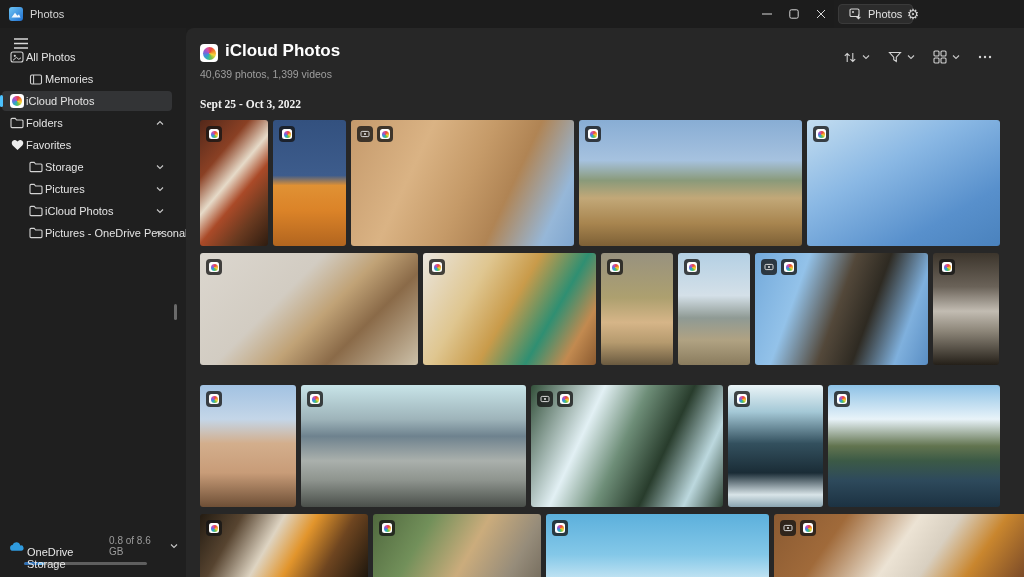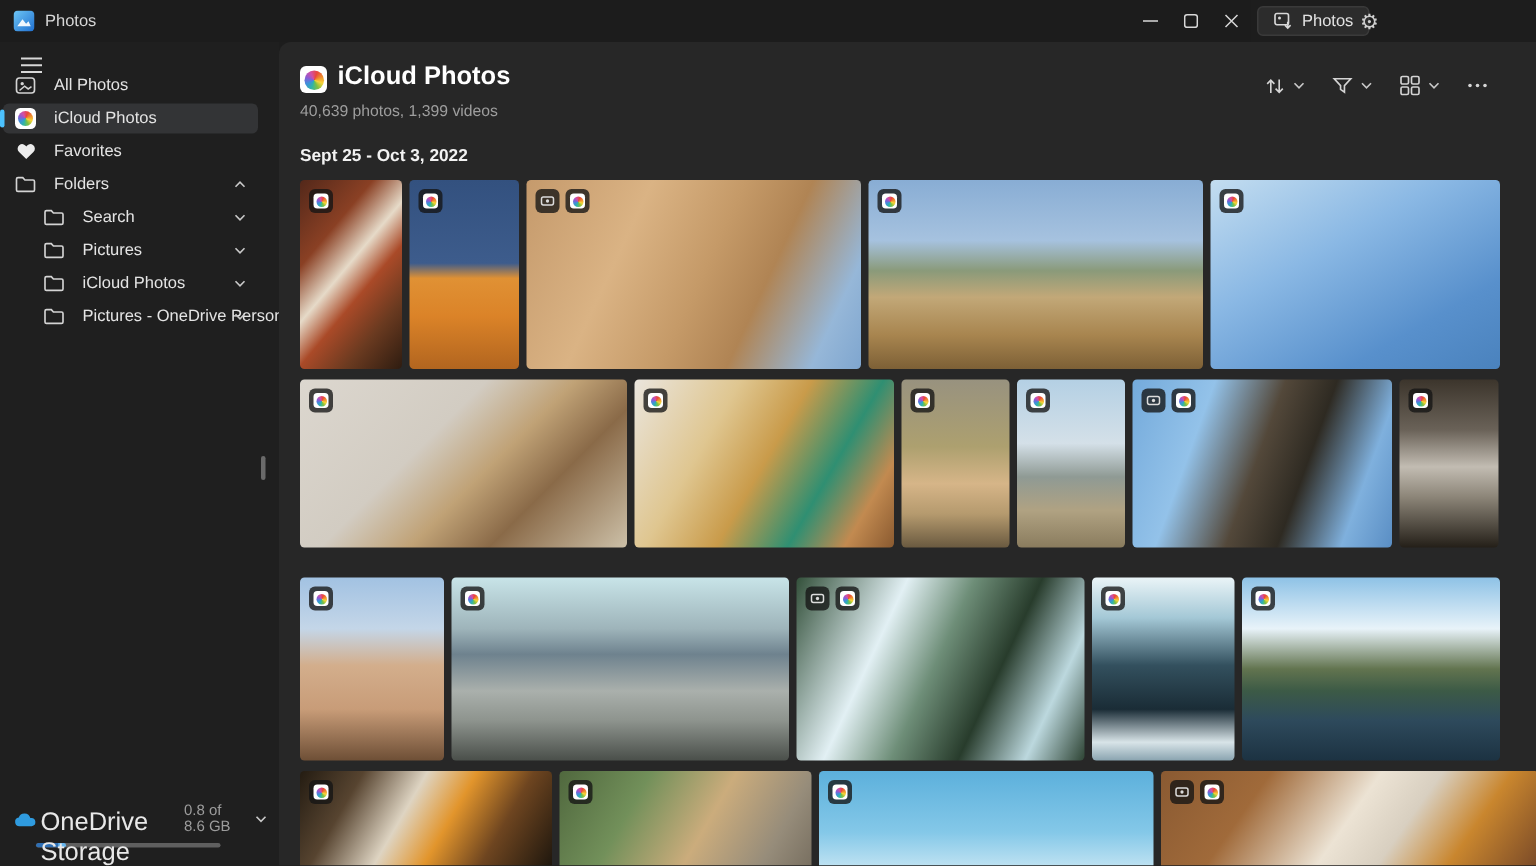--- a/index.html
+++ b/index.html
@@ -37,49 +37,49 @@
 
   
   .sidebar { position:absolute; left:0; top:28px; width:186px; height:549px; background:#1f1f1f; }
   .hamburger { position:absolute; left:6px; top:4px; width:30px; height:22px; display:flex; align-items:center; justify-content:center; border-radius:4px; }
   .nav-list { position:absolute; left:0; top:19px; right:0; }
   .nav-item {
     position:relative; height:20px; margin:0 14px 2px 2px; padding-left:8px;
     border-radius:4px; display:flex; align-items:center; cursor:default;
   }
   .nav-item .nav-icon { width:14px; height:14px; display:flex; align-items:center; justify-content:center; flex:none; }
-  .nav-item .nav-label { margin-left:12px; font-size:11px; color:#e4e4e4; white-space:nowrap; }
+  .nav-item .nav-label { margin-left:2px; font-size:11px; color:#e4e4e4; white-space:nowrap; }
   .nav-item.sub { padding-left:27px; }
   .nav-item.selected { background:#333436; }
   .nav-item.selected .pill {
     position:absolute; left:-2px; top:4px; width:3px; height:12px; border-radius:2px; background:#4cc2ff;
   }
   .nav-item .chev { position:absolute; right:8px; top:7px; }
 
   .storage { position:absolute; left:0; top:510px; right:0; }
   .storage-row { display:flex; align-items:center; padding:0 8px 0 9px; height:16px; }
-  .storage-row .nav-label { margin-left:3px; font-size:17px;margin-top:23px; }
+  .storage-row .nav-label { margin-left:3px; font-size:11px;margin-top:23px; }
   .storage-usage { margin-left:auto; font-size:10px; color:#9c9c9c; }
   .storage-chev { margin-left:6px; display:flex; }
   .storage-bar { margin:8px 39px 0 24px; height:3px; border-radius:2px; background:#5f5f5f; overflow:hidden; }
   .storage-fill { height:100%; width:16%; border-radius:2px; background:linear-gradient(90deg,#2f6fb4 0%,#2f6fb4 72%,#66b4ec 76%,#66b4ec 100%); }
 
   .resize-grip { position:absolute; left:174px; top:304px; width:3px; height:16px; border-radius:2px; background:#6a6a6a; }
 
   
   .content {
     position:absolute; left:186px; top:28px; width:838px; height:549px;
     background:#272727; border-top-left-radius:8px; overflow:hidden;
   }
   .header-icon { position:absolute; left:14px; top:16px; }
   .page-title { position:absolute; left:39px; top:13px; font-size:17px; font-weight:bold; color:#fff; }
   .page-subtitle { position:absolute; left:14px; top:40px; font-size:10.5px; color:#9e9e9e; }
   .toolbar { position:absolute; right:30px; top:20px; display:flex; align-items:center; gap:14px; }
   .tool-btn { display:flex; align-items:center; gap:5px; padding:2px 2px; border-radius:4px; }
-  .date-label { position:absolute; left:14px; top:70px; font-size:11.5px; font-weight:bold; color:#f2f2f2; }
+  .date-label { position:absolute; left:14px; top:70px; font-size:11.5px; font-weight:bold; color:#f2f2f2;font-family:Liberation Serif, serif; }
 
   .photo-grid { position:absolute; left:14px; top:92px; width:826px; }
   .photo-row { display:flex; gap:5px; }
   .tile { position:relative; height:100%; flex:none; border-radius:3px; background:#3a3a3a; }
   .badges { position:absolute; top:6px; left:6px; display:flex; gap:4px; }
   .badge { width:16px; height:16px; border-radius:4px; background:rgba(20,20,20,.78); display:flex; align-items:center; justify-content:center; }
 
   
   .pin-tile { background:#fff; display:inline-flex; align-items:center; justify-content:center; flex:none; }
   .pin-core { border-radius:50%; background:conic-gradient(from 20deg,#e8463c,#f08c2e,#f6d43a,#7cc043,#2fb4a8,#3f8fdc,#8c5bd4,#d44fa4,#e8463c); }
@@ -154,61 +154,70 @@
         <svg width="14" height="14" viewBox="0 0 14 14">
             <rect x="1" y="2" width="12" height="10" rx="2" fill="none" stroke="#d4d4d4" stroke-width="1.1"></rect>
             <circle cx="4.8" cy="5.8" r="1.1" fill="#d4d4d4"></circle>
             <path d="M3 10.3l3.4-2.9 2.4 1.9 2.2-1.5" fill="none" stroke="#d4d4d4" stroke-width="1"></path>
           </svg>
       </span>
       <span class="nav-label">All Photos</span>
     </div>
 
 
+    <div class="nav-item sub">
+      <span class="nav-icon">
+        <svg width="14" height="13" viewBox="0 0 14 13">
+            <rect x="1.5" y="2" width="11" height="9" rx="1.4" fill="none" stroke="#d4d4d4" stroke-width="1.1"></rect>
+            <path d="M4.6 2v9" stroke="#d4d4d4" stroke-width="1"></path>
+          </svg>
+      </span>
+      <span class="nav-label">Memories</span>
+    </div>
 
     <div class="nav-item selected">
       <span class="pill"></span>
       <span class="nav-icon">
         <span class="pin-tile pin-side">
             <span class="pin-core"></span>
           </span>
       </span>
       <span class="nav-label">iCloud Photos</span>
     </div>
 
     <div class="nav-item">
       <span class="nav-icon">
+        <svg width="14" height="12" viewBox="0 0 14 12">
+            <path d="M1 2.4c0-.6.4-1 1-1h3.2l1.4 1.6H12c.6 0 1 .4 1 1v5.6c0 .6-.4 1-1 1H2c-.6 0-1-.4-1-1V2.4z" fill="none" stroke="#d4d4d4" stroke-width="1.1"></path>
+          </svg>
+      </span>
+      <span class="nav-label">Folders</span>
+      <span class="chev">
+        <svg width="8" height="6" viewBox="0 0 8 6">
+            <path d="M1 4.5 4 1.5 7 4.5" fill="none" stroke="#c8c8c8" stroke-width="1.1"></path>
+          </svg>
+      </span>
+    </div>
+
+    <div class="nav-item">
+      <span class="nav-icon">
         <svg width="13" height="12" viewBox="0 0 13 12">
             <path d="M6.5 11 1.7 6.4C.4 5.1.4 3 1.8 1.8a3 3 0 0 1 4.1.2l.6.6.6-.6a3 3 0 0 1 4.1-.2c1.4 1.2 1.4 3.3.1 4.6L6.5 11z" fill="#ececec"></path>
           </svg>
       </span>
       <span class="nav-label">Favorites</span>
     </div>
 
-    <div class="nav-item">
+    <div class="nav-item sub">
       <span class="nav-icon">
         <svg width="14" height="12" viewBox="0 0 14 12">
             <path d="M1 2.4c0-.6.4-1 1-1h3.2l1.4 1.6H12c.6 0 1 .4 1 1v5.6c0 .6-.4 1-1 1H2c-.6 0-1-.4-1-1V2.4z" fill="none" stroke="#d4d4d4" stroke-width="1.1"></path>
           </svg>
       </span>
-      <span class="nav-label">Folders</span>
-      <span class="chev">
-        <svg width="8" height="6" viewBox="0 0 8 6">
-            <path d="M1 4.5 4 1.5 7 4.5" fill="none" stroke="#c8c8c8" stroke-width="1.1"></path>
-          </svg>
-      </span>
-    </div>
-
-    <div class="nav-item sub">
-      <span class="nav-icon">
-        <svg width="14" height="12" viewBox="0 0 14 12">
-            <path d="M1 2.4c0-.6.4-1 1-1h3.2l1.4 1.6H12c.6 0 1 .4 1 1v5.6c0 .6-.4 1-1 1H2c-.6 0-1-.4-1-1V2.4z" fill="none" stroke="#d4d4d4" stroke-width="1.1"></path>
-          </svg>
-      </span>
-      <span class="nav-label">Search</span>
+      <span class="nav-label">Storage</span>
       <span class="chev">
         <svg width="8" height="6" viewBox="0 0 8 6">
             <path d="M1 1.5 4 4.5 7 1.5" fill="none" stroke="#c8c8c8" stroke-width="1.1"></path>
           </svg>
       </span>
     </div>
 
     <div class="nav-item sub">
       <span class="nav-icon">
         <svg width="14" height="12" viewBox="0 0 14 12">

